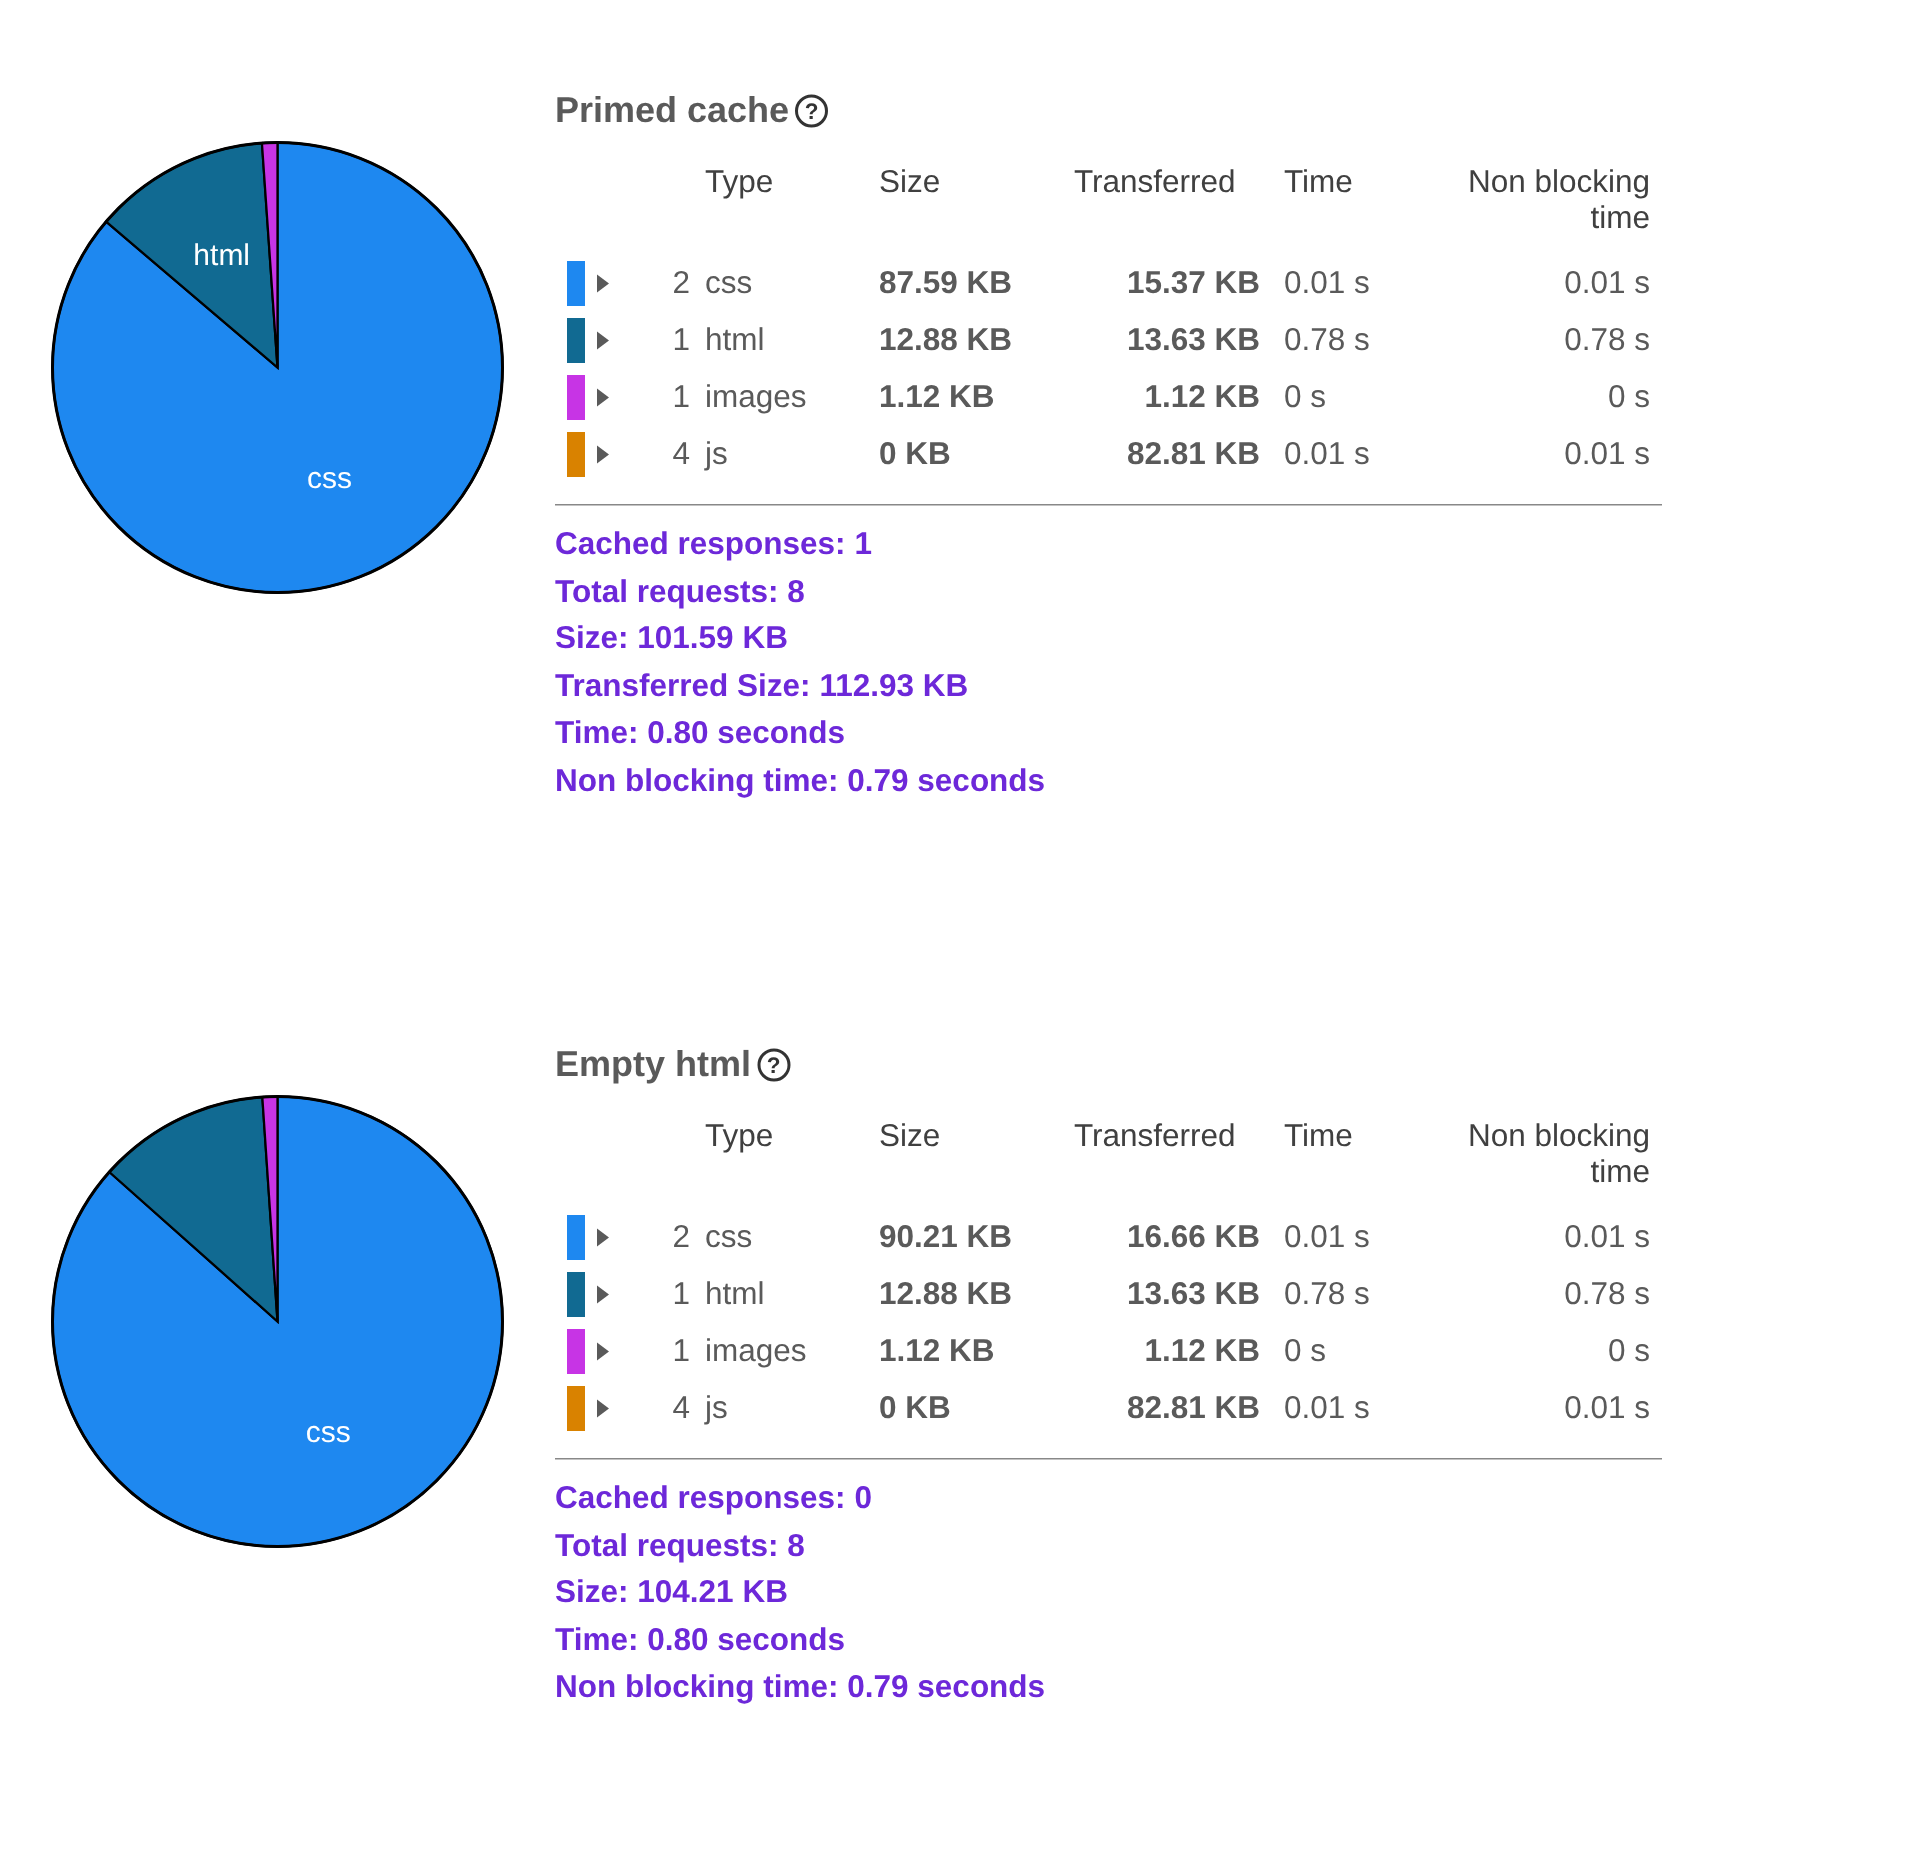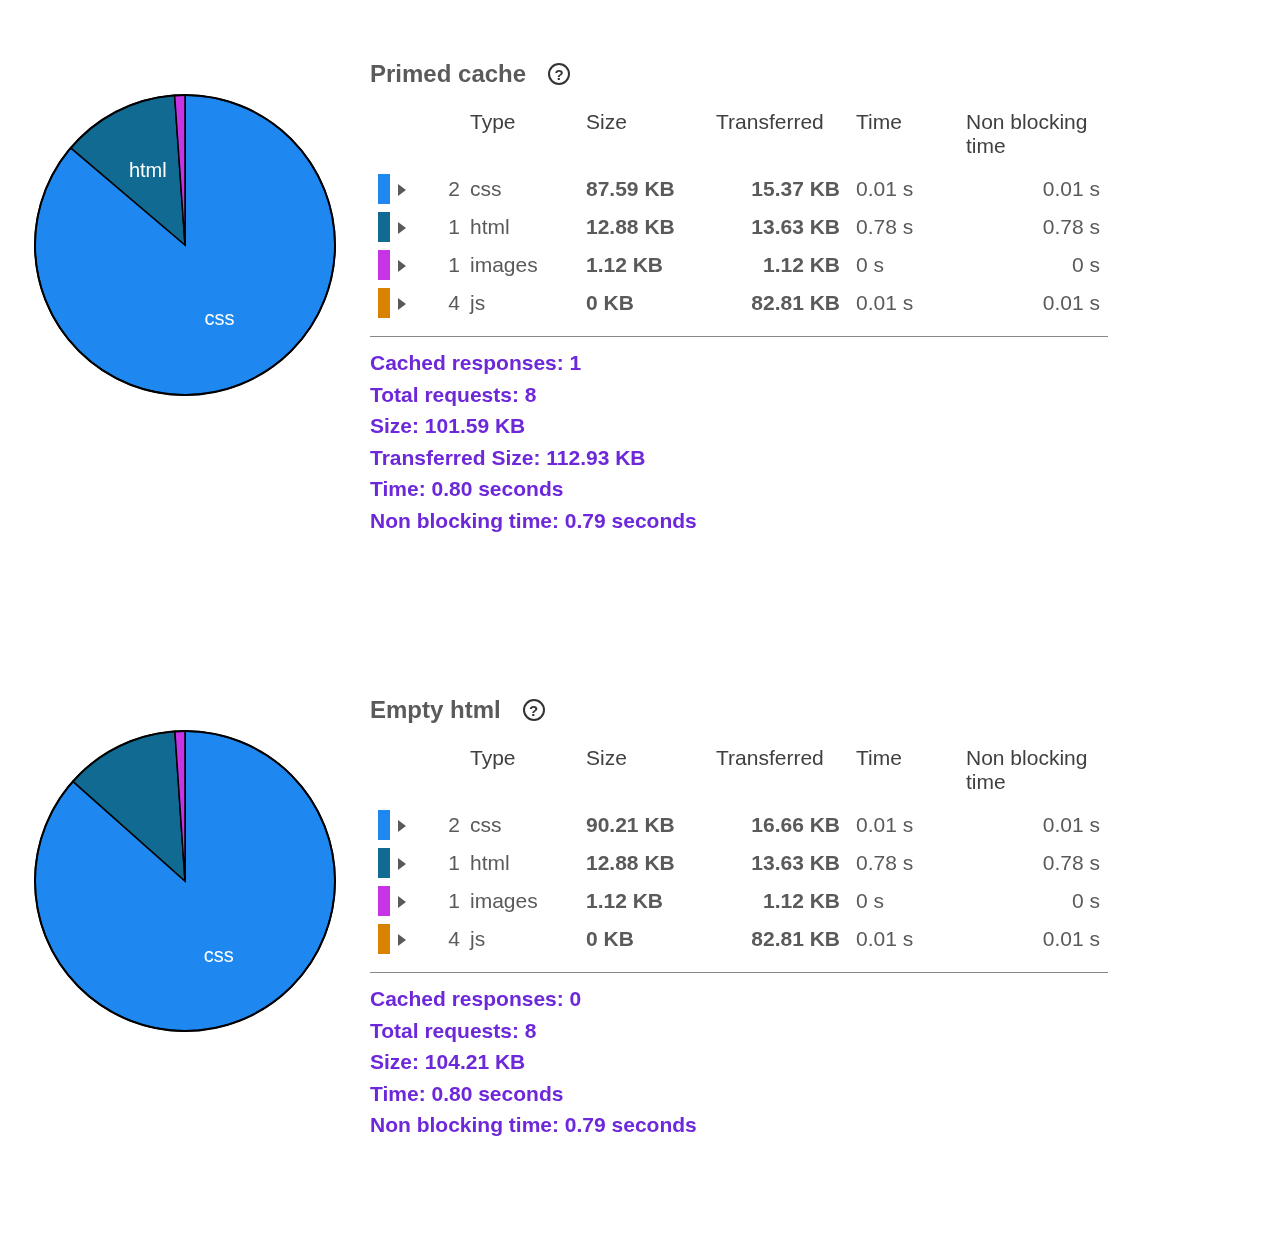--- a/index.html
+++ b/index.html
@@ -29,21 +29,21 @@
     flex: 1;
     padding-right: 180px;
   }
   .section-title {
     font-size: 24px;
     font-weight: 600;
     color: #5a5a5a;
     margin: 0 0 16px 0;
     display: flex;
     align-items: center;
-    gap: 22px;
+    gap: 4px;
   }
   .help-icon {
     display: inline-flex;
     align-items: center;
     justify-content: center;
     width: 22px;
     height: 22px;
     border: 2px solid #333;
     border-radius: 50%;
     font-size: 15px;
@@ -73,21 +73,21 @@
     padding: 4px 8px;
     color: #5a5a5a;
     vertical-align: middle;
   }
   table.breakdown td.num { text-align: right; width: 44px; padding-right: 2px;}
   table.breakdown td.type { color:#5a5a5a; }
   table.breakdown td.size { width: 130px; font-weight: bold;}
   table.breakdown td.transferred { text-align: right; width: 140px; font-weight: bold; }
   table.breakdown td.time { width: 110px;}
   table.breakdown td.nbt { text-align: right; width: 150px; }
-  table.breakdown th.nbt { text-align: left; width: 150px; }
+  table.breakdown th.nbt { text-align: right; width: 150px; }
   table.breakdown th.transferred { text-align: left;}
   .swatch-cell { width: 18px; padding: 0 4px 0 0; }
   .swatch {
     width: 12px;
     height: 30px;
     display: block;
   }
   .hr {
     border: none;
     border-top: 1px solid #888;

